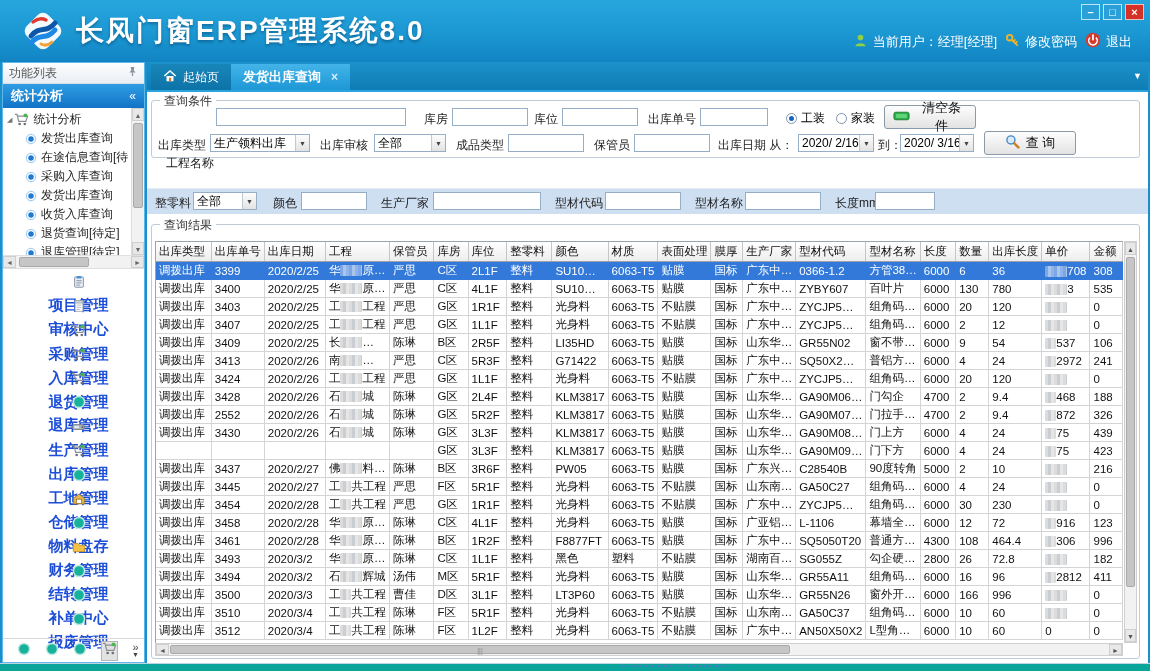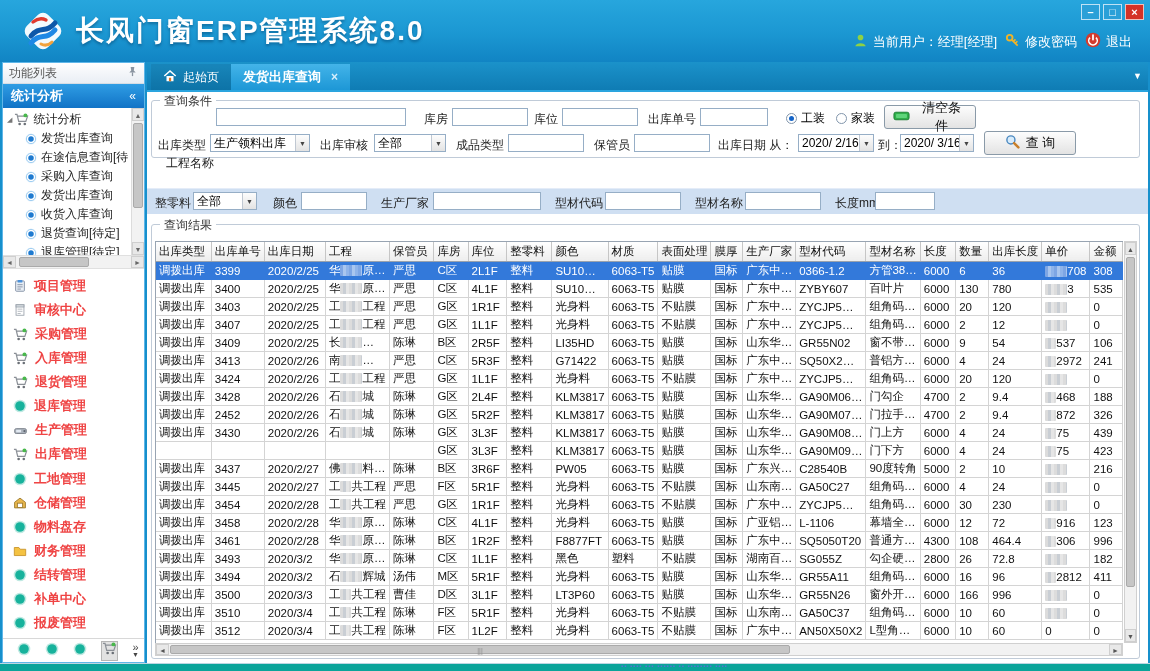--- a/index.html
+++ b/index.html
@@ -33,21 +33,21 @@
   .tree-item .ico{margin-right:4px;flex:0 0 auto;display:inline-flex;}
   .vscroll{position:absolute;right:0;top:0;bottom:0;width:13px;background:#f2f2f2;border-left:1px solid #dcdcdc;font-size:7px;color:#666;text-align:center;}
   .vscroll .arr{height:13px;line-height:13px;background:#e8e8e8;border:1px solid #cfcfcf;cursor:pointer;}
   .vscroll .arr.dn{position:absolute;bottom:0;left:0;right:0;}
   .vscroll .thumb{position:absolute;left:1px;right:1px;background:#c6c6c6;border:1px solid #aaa;border-radius:2px;cursor:pointer;}
   .hscroll{position:relative;height:13px;background:#f2f2f2;border-bottom:1px solid #e0e0e0;font-size:7px;color:#666;}
   .hscroll .arr{position:absolute;top:0;bottom:0;width:13px;line-height:12px;text-align:center;background:#e8e8e8;border:1px solid #cfcfcf;cursor:pointer;}
   .hscroll .arr.rt{right:0;}
   .hscroll .thumb{position:absolute;top:1px;bottom:1px;background:#c6c6c6;border:1px solid #aaa;border-radius:2px;cursor:pointer;text-align:center;line-height:9px;color:#8a8a8a;}
   .menu{flex:1;padding:6px 0 0 10px;display:flex;flex-direction:column;justify-content:space-between;max-height:370px;}
-  .menu-item{display:flex;align-items:center;gap:7px;height:22px;font-size:13px;font-weight:bold;color:#ef4444;cursor:pointer;white-space:nowrap;}
+  .menu-item{display:flex;align-items:center;gap:7px;height:22px;font-size:15px;font-weight:bold;color:#1d4ed8;cursor:pointer;white-space:nowrap;flex-direction:column;}
   .sb-footer{height:24px;border-top:1px solid #d8d8d8;display:flex;align-items:center;gap:14px;padding:0 8px 0 14px;margin-top:4px;}
   .sb-footer .btn{width:26px;height:20px;background:#e2e2e2;border:1px solid #b5b5b5;display:flex;align-items:center;justify-content:center;cursor:pointer;}
   .sb-footer .more{margin-left:auto;color:#444;font-size:11px;line-height:8px;text-align:center;cursor:pointer;}
   .sb-footer .more div{font-size:7px;}
   
   .tabbar{position:absolute;left:0;right:0;top:0;height:30px;background:linear-gradient(#1b92ca,#0f7cb4);border-bottom:2px solid #2aa4de;display:flex;align-items:flex-end;}
   .tab{display:flex;align-items:center;gap:6px;color:#fff;font-size:12px;padding:0 12px;height:26px;cursor:pointer;}
   .tab.home{background:rgba(0,0,0,0.07);margin-left:4px;}
   .tab.active{background:linear-gradient(#43b4e9,#1d97d6);font-weight:bold;font-size:13px;}
   .tab .close{color:#d6effc;font-size:12px;margin-left:4px;cursor:pointer;}
@@ -735,21 +735,21 @@
                     <td>GA90M06…</td>
                     <td>门勾企</td>
                     <td>4700</td>
                     <td>2</td>
                     <td>9.4</td>
                     <td><span class="px" style="width: 11px;"></span>468</td>
                     <td>188</td>
                   </tr>
                   <tr>
                     <td>调拨出库</td>
-                    <td>2452</td>
+                    <td>2552</td>
                     <td>2020/2/26</td>
                     <td>石<span class="px" style="width: 22px;"></span>城</td>
                     <td>陈琳</td>
                     <td>G区</td>
                     <td>5R2F</td>
                     <td>整料</td>
                     <td>KLM3817</td>
                     <td>6063-T5</td>
                     <td>贴膜</td>
                     <td>国标</td>

